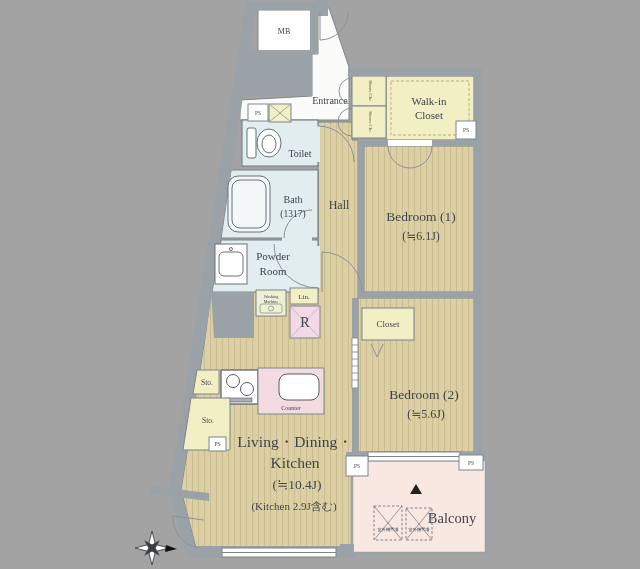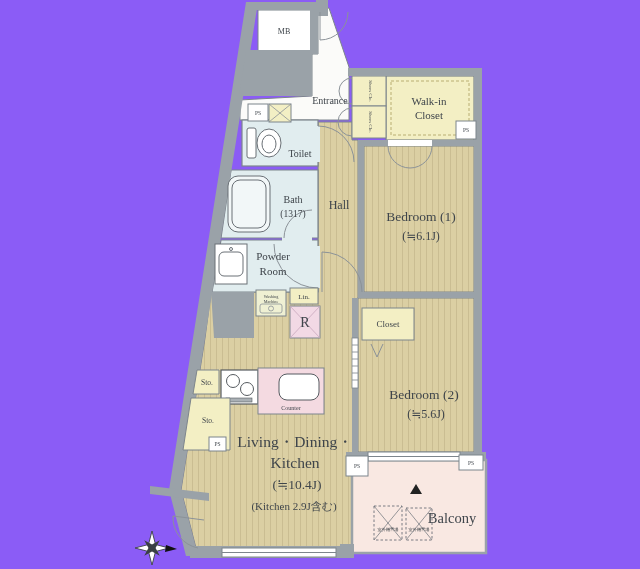--- a/index.html
+++ b/index.html
@@ -1,16 +1,16 @@
 <!DOCTYPE html>
 <html><head>
 <meta charset="utf-8">
 <style>
   html,body{margin:0;padding:0;background:#ffffff;}
-  .stage{position:relative;width:640px;height:569px;background:#8b5cf6;overflow:hidden;
+  .stage{position:relative;width:640px;height:569px;background:#a3a3a3;overflow:hidden;
          font-family:"Liberation Serif","DejaVu Serif",serif;}
   svg text{font-family:"Liberation Serif","DejaVu Serif",serif;fill:#3f454b;}
   .t-room{font-size:13.5px;}
   .t-size{font-size:12px;}
   .t-ldk{font-size:15.5px;}
   .t-ldknote{font-size:11px;}
   .t-mid{font-size:11px;}
   .t-hall{font-size:12px;}
   .t-small{font-size:10px;}
   .t-bathsz{font-size:9.5px;}

